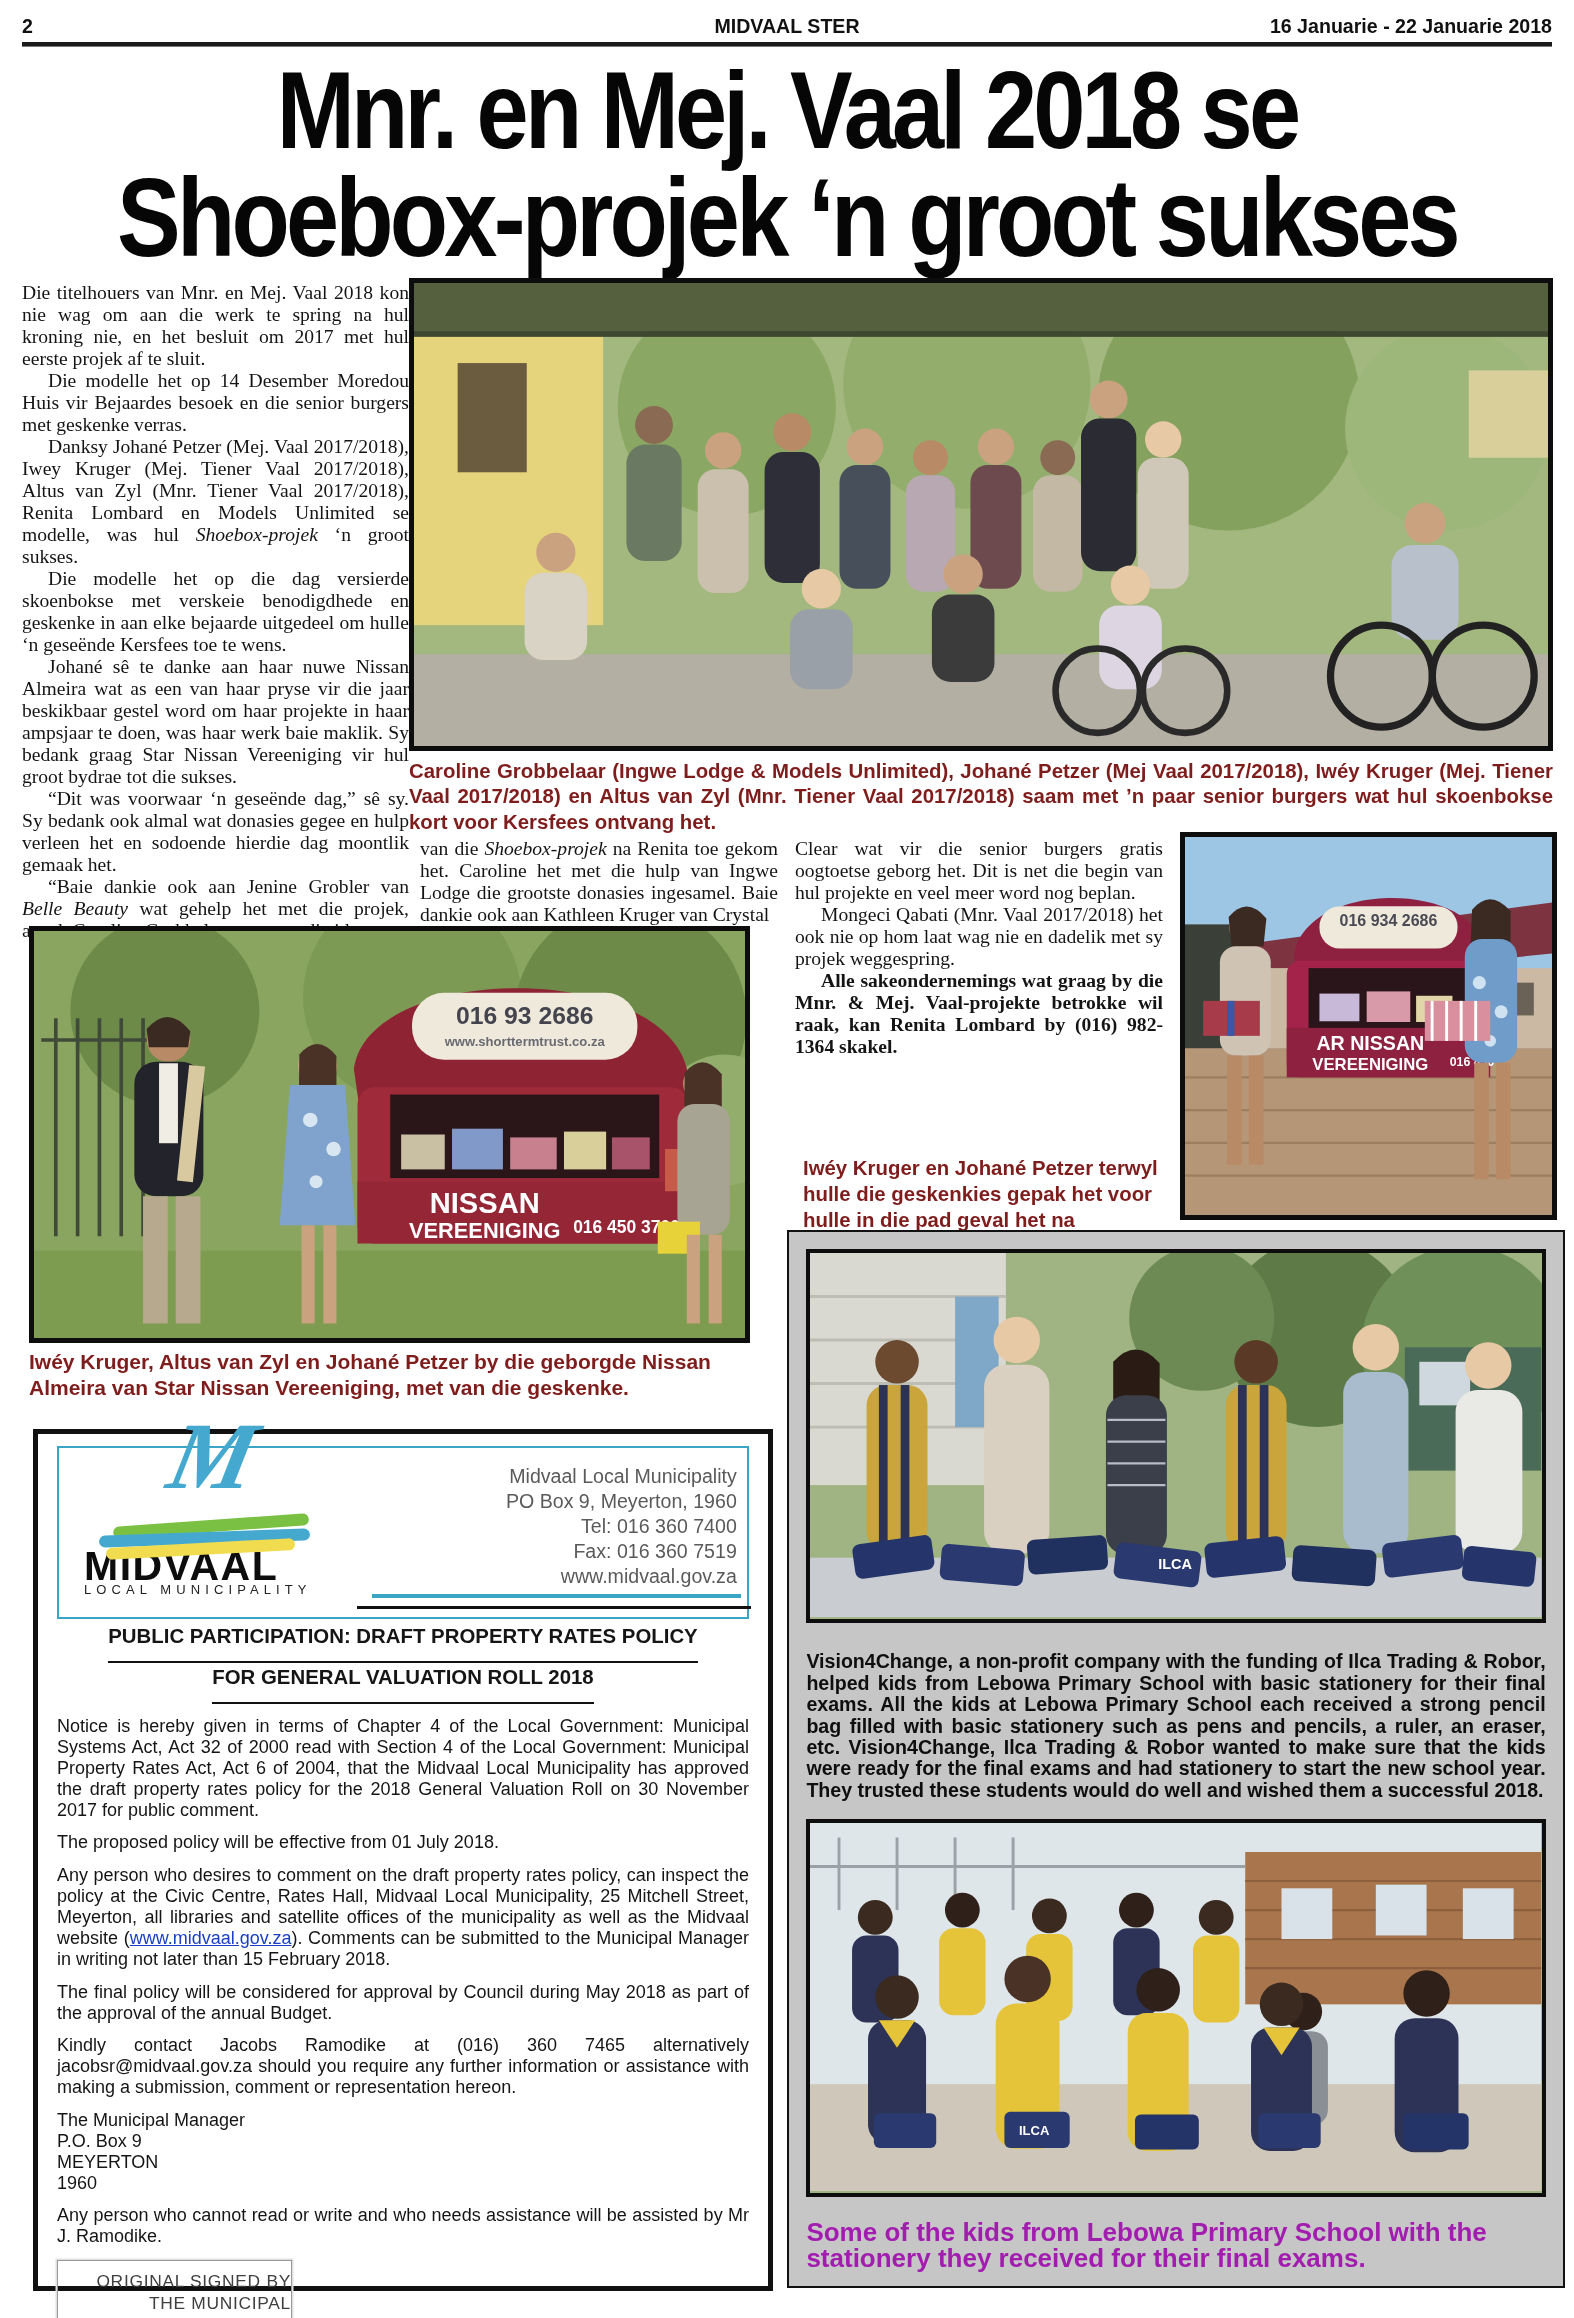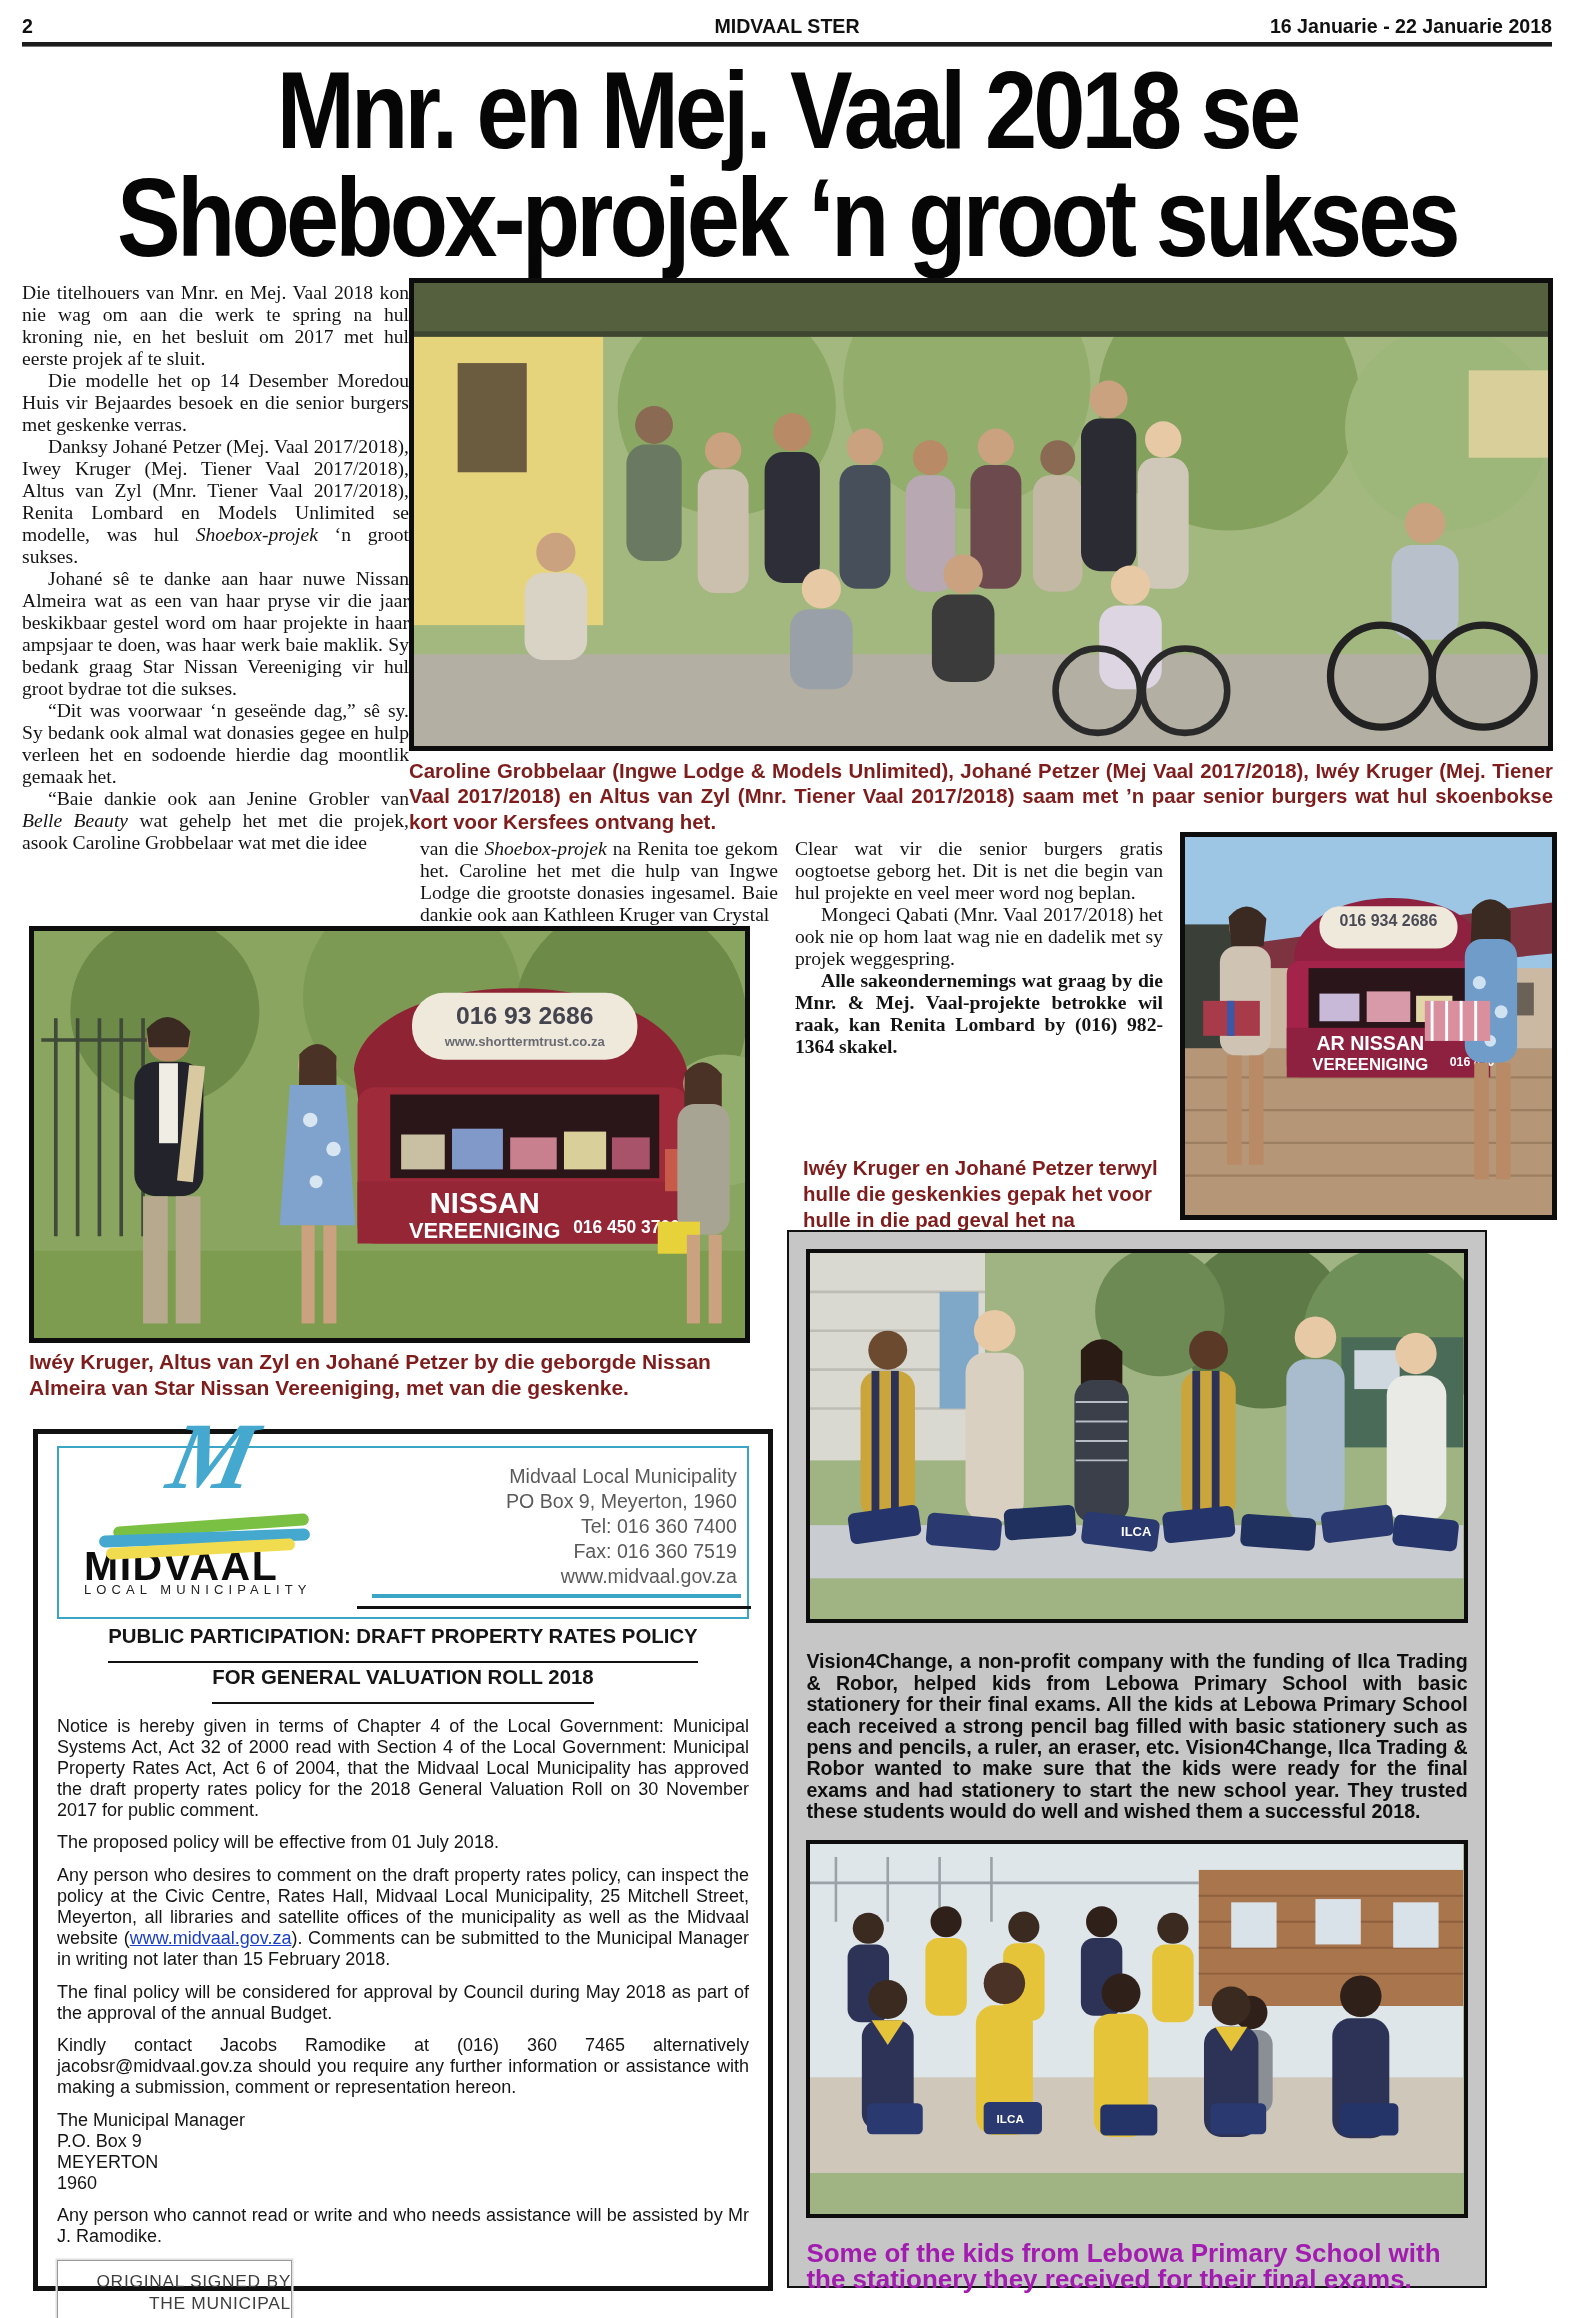--- a/index.html
+++ b/index.html
@@ -63,21 +63,21 @@
   .n-title span{display:inline-block;border-bottom:2.2px solid #111;padding-bottom:14px;}
   #notice p.np{margin:11.6px 0 0 0;text-align:justify;}
   #notice .addr{margin-top:11.6px;}
   #notice a{color:#1a3fc4;text-decoration:underline;}
   #stamp{margin-top:13px;width:233px;height:61px;border:1.5px solid #9a9a9a;box-shadow:0 0 0 1.5px #e0e0e0;
          display:flex;flex-direction:column;align-items:flex-end;justify-content:center;
          color:#3f3f3f;font-size:17.4px;line-height:22px;letter-spacing:0.7px;}
   #sigrow{position:relative;margin-top:10.2px;height:61px;}
   #sigline{position:absolute;left:0;top:0;width:233px;height:2.2px;background:#111;}
   
-  #panel{position:absolute;left:787px;top:1230px;width:700px;height:1058px;box-sizing:border-box;
+  #panel{position:absolute;left:787px;top:1230px;width:778px;height:1058px;box-sizing:border-box;
          border:2.2px solid #111;background:#c6c6c6;padding:17.4px 17.4px 14.5px 17.4px;
          font-family:"Liberation Sans",sans-serif;}
   .pphoto{border:4.4px solid #0d0d0d;box-sizing:border-box;width:100%;background:#9fb482;}
   #panel-photo-adults{height:374px;}
   #panel-photo-kids{height:378px;margin-top:17.4px;}
   #vision-body{margin-top:28px;font-weight:700;font-size:19.6px;line-height:21.4px;
                text-align:justify;color:#0e0e0e;}
   #panel-cap{margin-top:22px;font-weight:700;font-size:26px;line-height:26px;color:#a21caf;}
   .svgtxt{font-family:"Liberation Sans",sans-serif;font-weight:700;fill:#ffffff;}
 </style>
@@ -91,20 +91,21 @@
   <div class="hdr-txt" id="hdr-date">16 Januarie - 22 Januarie 2018</div>
   <div id="hdr-rule"></div>
 
   <div class="headline" id="headline1">Mnr. en Mej. Vaal 2018 se</div>
   <div class="headline" id="headline2">Shoebox-projek ‘n groot sukses</div>
 
   <div class="col" id="col1">
     <p>Die titelhouers van Mnr. en Mej. Vaal 2018 kon nie wag om aan die werk te spring na hul kroning nie, en het besluit om 2017 met hul eerste projek af te sluit.</p>
     <p class="ind">Die modelle het op 14 Desember Moredou Huis vir Bejaardes besoek en die senior burgers met geskenke verras.</p>
     <p class="ind"><span>Danksy Johané Petzer (Mej. Vaal 2017/2018), Iwey Kruger (Mej. Tiener Vaal 2017/2018), Altus van Zyl (Mnr. Tiener Vaal 2017/2018), Renita Lombard en Models Unlimited se modelle, was hul </span><span class="em">Shoebox-projek</span><span> ‘n groot sukses.</span></p>
+    <p class="ind">Die modelle het op die dag versierde skoenbokse met verskeie benodigdhede en geskenke in aan elke bejaarde uitgedeel om hulle ‘n geseënde Kersfees toe te wens.</p>
     <p class="ind">Johané sê te danke aan haar nuwe Nissan Almeira wat as een van haar pryse vir die jaar beskikbaar gestel word om haar projekte in haar ampsjaar te doen, was haar werk baie maklik. Sy bedank graag Star Nissan Vereeniging vir hul groot bydrae tot die sukses.</p>
     <p class="ind">“Dit was voorwaar ‘n geseënde dag,” sê sy. Sy bedank ook almal wat donasies gegee en hulp verleen het en sodoende hierdie dag moontlik gemaak het.</p>
     <p class="ind"><span>“Baie dankie ook aan Jenine Grobler van </span><span class="em">Belle Beauty</span><span> wat gehelp het met die projek, asook Caroline Grobbelaar wat met die idee</span></p>
   </div>
 
   <div class="photo" id="main-photo">
     <svg viewBox="0 0 1559 636" preserveAspectRatio="none">
       <rect width="1559" height="636" fill="#a3b87e"></rect>
       <circle cx="430" cy="170" r="150" fill="#8aa763"></circle>
         <circle cx="760" cy="140" r="170" fill="#93ad6d"></circle>

